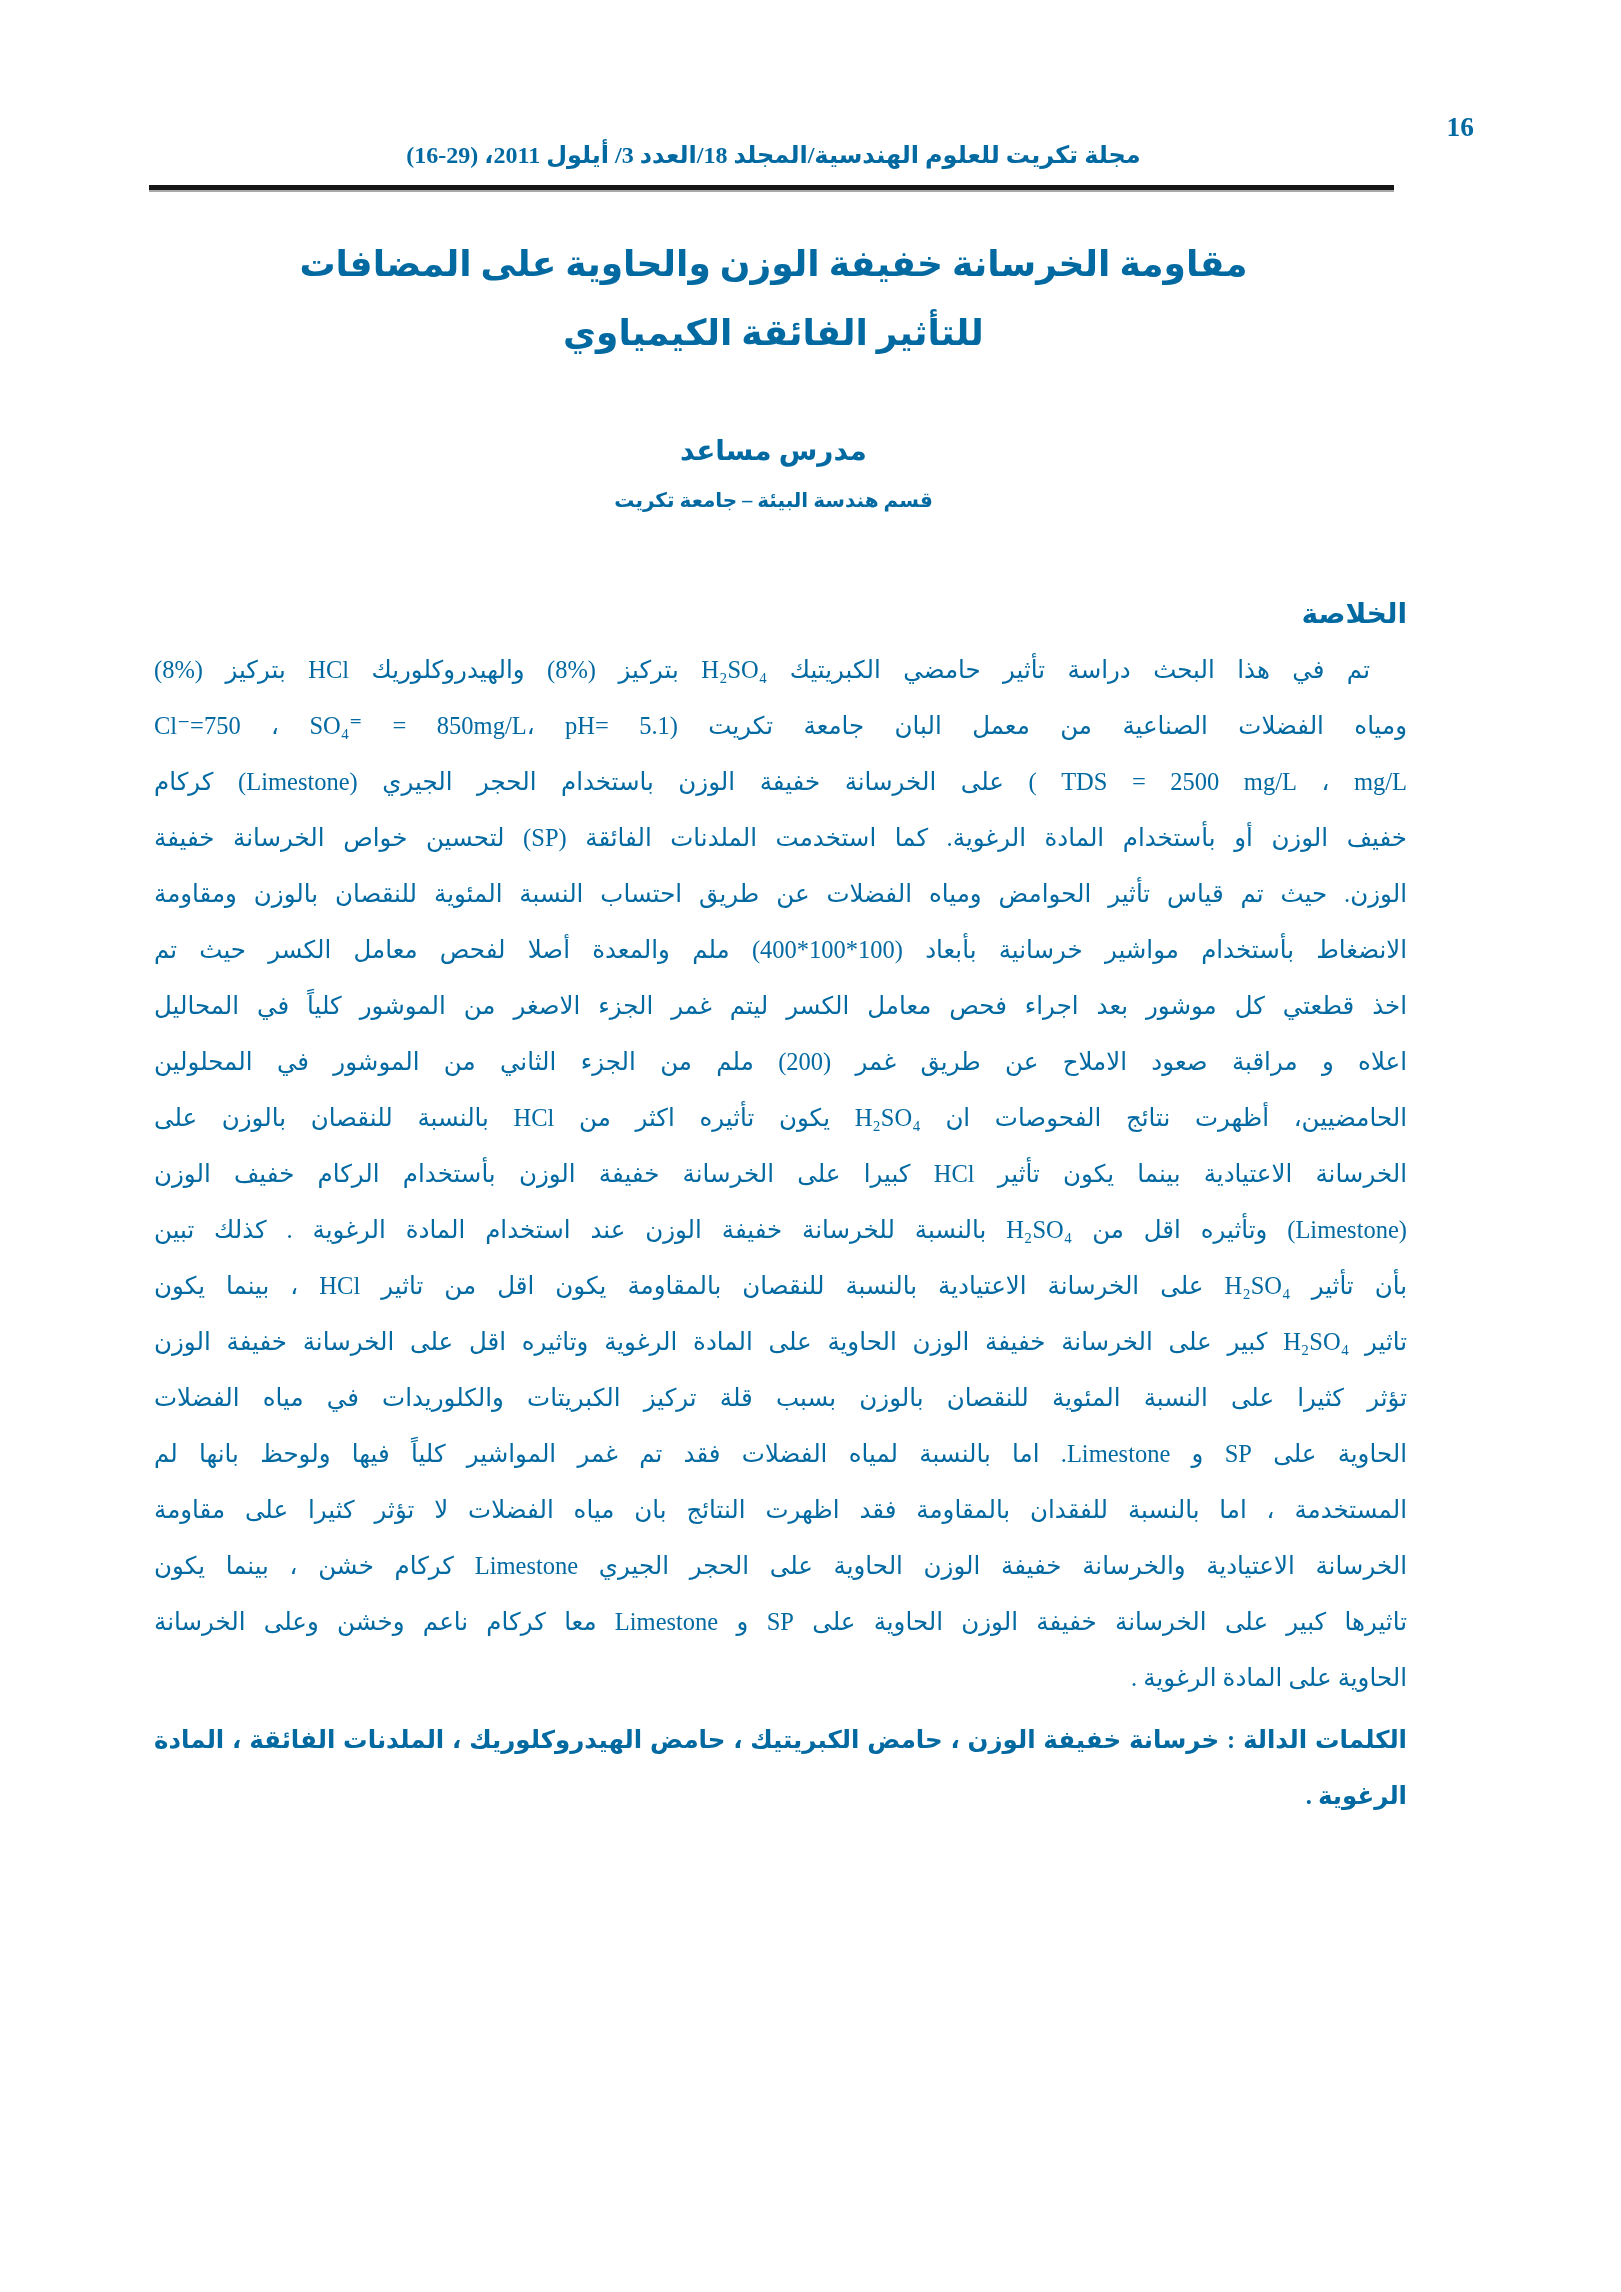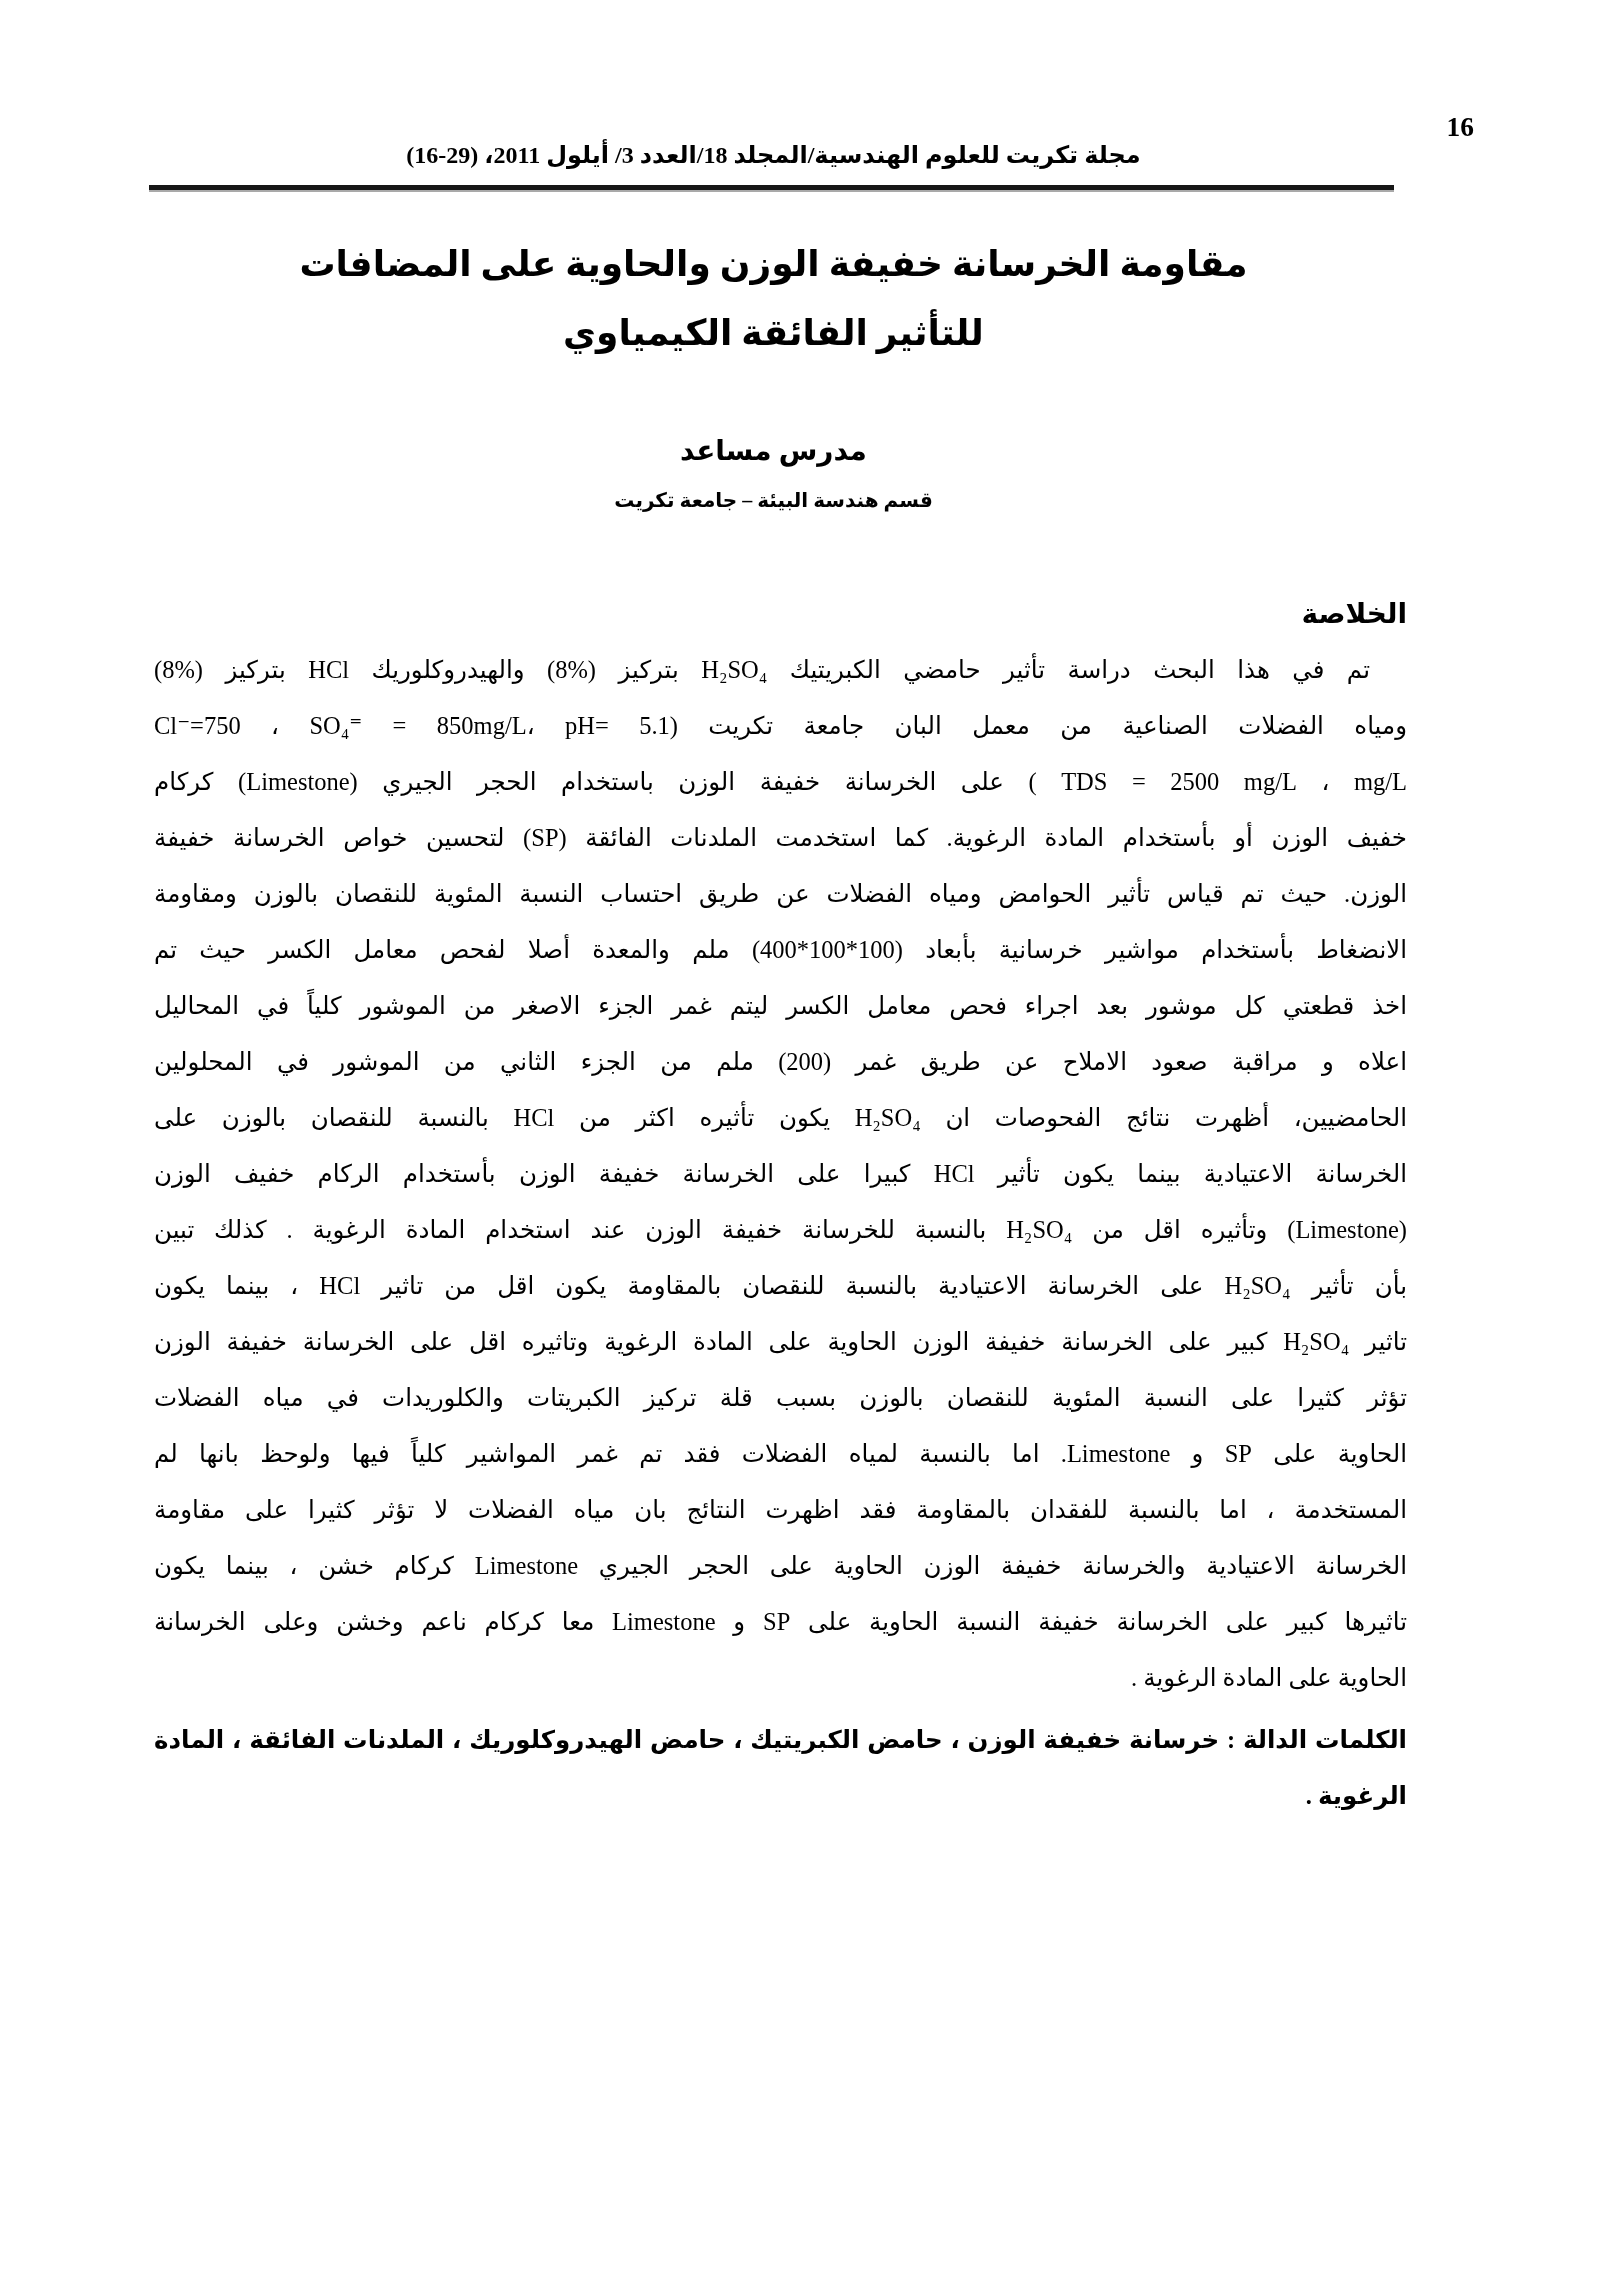--- a/index.html
+++ b/index.html
@@ -1,20 +1,20 @@
 <!DOCTYPE html>
 <html lang="ar"><head>
 <meta charset="utf-8">
 <style>
   html,body { margin:0; padding:0; background:#ffffff; }
   .page {
     position:relative;
     width:1621px; height:2293px;
     background:#ffffff;
-    color:#000000;
+    color:#0369a1;
     font-family:"Liberation Serif","DejaVu Sans",serif;
     overflow:hidden;
   }
   .pagenum {
     position:absolute; top:112px; right:147px;
     font-size:27.4px; font-weight:bold;
   }
   .journal-header {
     position:absolute; top:141px; left:152px; width:1243px;
     direction:rtl; text-align:center;
@@ -74,21 +74,21 @@
     <div class="jline">اعلاه و مراقبة صعود الاملاح عن طريق غمر (200) ملم من الجزء الثاني من الموشور في المحلولين</div>
     <div class="jline">الحامضيين، أظهرت نتائج الفحوصات ان H₂SO₄ يكون تأثيره اكثر من HCl بالنسبة للنقصان بالوزن على</div>
     <div class="jline">الخرسانة الاعتيادية بينما يكون تأثير HCl كبيرا على الخرسانة خفيفة الوزن بأستخدام الركام خفيف الوزن</div>
     <div class="jline">(Limestone) وتأثيره اقل من H₂SO₄ بالنسبة للخرسانة خفيفة الوزن عند استخدام المادة الرغوية . كذلك تبين</div>
     <div class="jline">بأن تأثير H₂SO₄ على الخرسانة الاعتيادية بالنسبة للنقصان بالمقاومة يكون اقل من تاثير HCl ، بينما يكون</div>
     <div class="jline">تاثير H₂SO₄ كبير على الخرسانة خفيفة الوزن الحاوية على المادة الرغوية وتاثيره اقل على الخرسانة خفيفة الوزن</div>
     <div class="jline">تؤثر كثيرا على النسبة المئوية للنقصان بالوزن بسبب قلة تركيز الكبريتات والكلوريدات في مياه الفضلات</div>
     <div class="jline">الحاوية على SP و  Limestone. اما بالنسبة لمياه الفضلات فقد تم غمر المواشير كلياً فيها ولوحظ بانها لم</div>
     <div class="jline">المستخدمة ، اما بالنسبة للفقدان بالمقاومة فقد اظهرت النتائج بان مياه الفضلات لا تؤثر كثيرا على مقاومة</div>
     <div class="jline">الخرسانة الاعتيادية والخرسانة خفيفة الوزن الحاوية على الحجر الجيري Limestone كركام خشن ، بينما يكون</div>
-    <div class="jline">تاثيرها كبير على الخرسانة خفيفة النسبة الحاوية على SP و Limestone معا كركام ناعم وخشن وعلى الخرسانة</div>
+    <div class="jline">تاثيرها كبير على الخرسانة خفيفة الوزن الحاوية على SP و Limestone معا كركام ناعم وخشن وعلى الخرسانة</div>
     <div class="endline">الحاوية على المادة الرغوية .</div>
 
     <div class="kwblock">
       <div class="jline kw">الكلمات الدالة : خرسانة خفيفة الوزن ، حامض الكبريتيك ، حامض الهيدروكلوريك ، الملدنات الفائقة ، المادة</div>
       <div class="endline kw">الرغوية .</div>
     </div>
   </div>
 
 </div>
 

